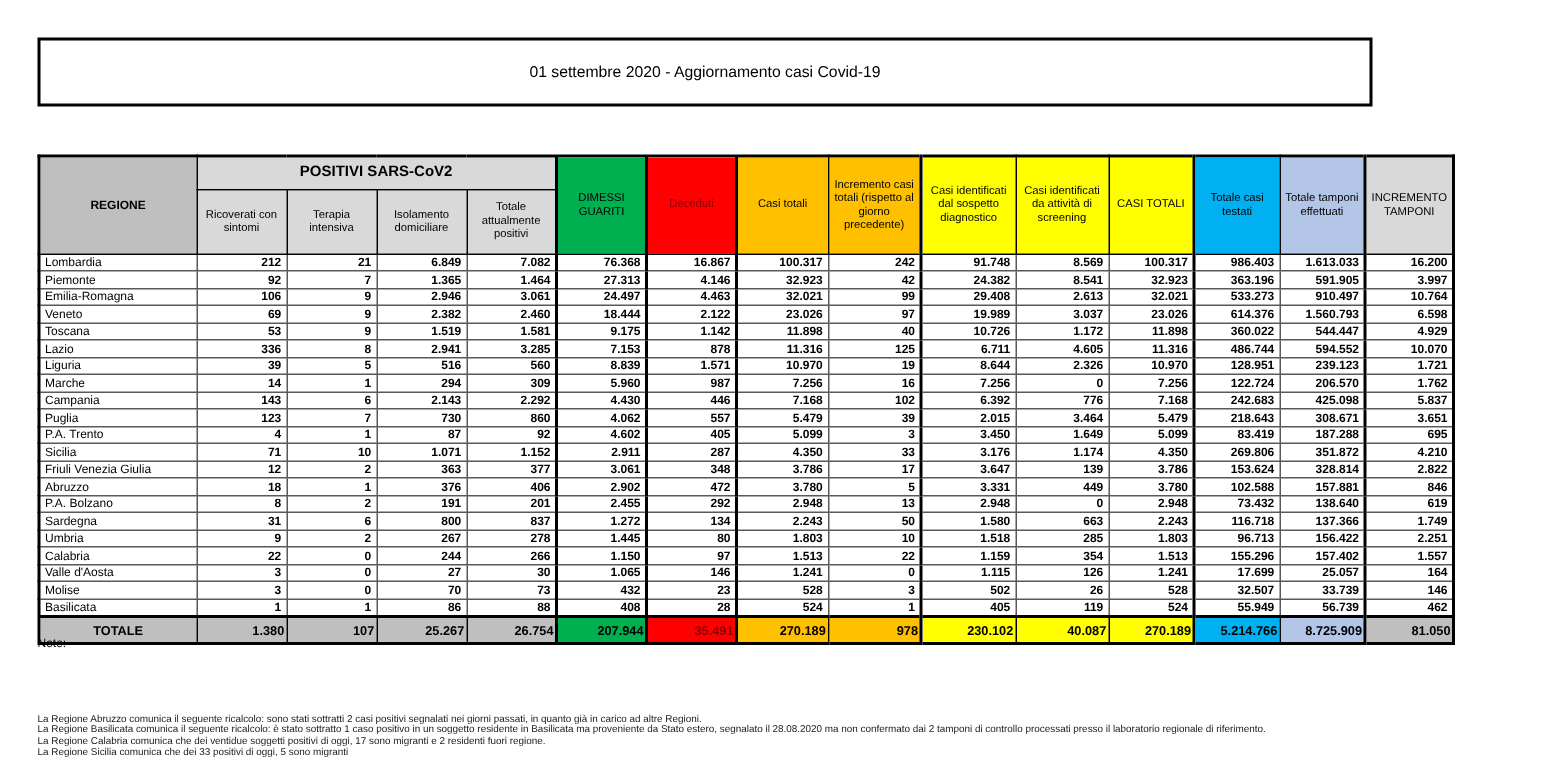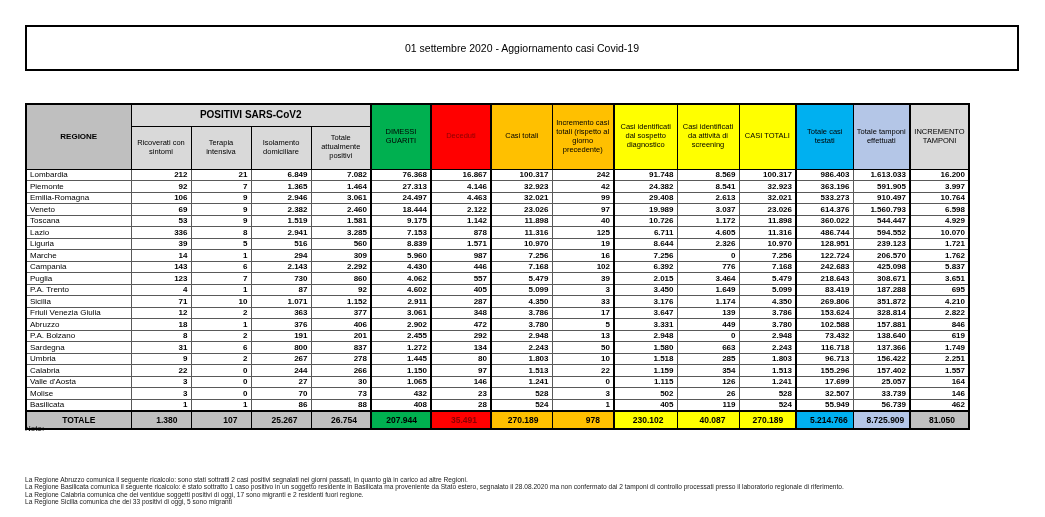--- a/index.html
+++ b/index.html
@@ -1,39 +1,39 @@
 <!DOCTYPE html>
 <html style="--green: #00B050; --red: #FF0000; --dark-red: #8B0000; --orange: #FFC000; --yellow: #FFFF00; --cyan: #00B0F0; --periwinkle: #B4C6E7; --gray-dark: #BFBFBF; --gray-light: #D9D9D9;"><head>
 <meta charset="utf-8">
 <style>
   * { box-sizing: border-box; margin: 0; padding: 0; }
   html, body { width: 1045px; height: 517px; background: #fff; overflow: hidden;
     font-family: "Liberation Sans", sans-serif; color: #000; }
   .page { position: relative; width: 1045px; height: 517px; background: #fff; }
 
-  .title-box { position: absolute; left: 25px; top: 25px; width: 994px; height: 46px;
+  .title-box { position: absolute; left: 25px; top: 25px; width: 890px; height: 46px;
     border: 2px solid #000; display: flex; flex-direction: column; justify-content: space-evenly;
     align-items: center; text-align: center; }
   .title-line { font-size: 10.5px; line-height: 11px; }
 
   table.covid { position: absolute; left: 25px; top: 103px; width: 943px;
     border-collapse: collapse; table-layout: fixed; border: 2px solid #000; }
   th, td { overflow: hidden; }
   th { border: 1px solid #000; font-weight: normal; font-size: 7.5px; line-height: 1.18;
     text-align: center; vertical-align: middle; padding: 1px 2px; }
   thead tr.r1 { height: 22px; }
   thead tr.r2 { height: 43px; }
   .region-h { font-size: 8px; font-weight: bold; }
   .group-pos { font-size: 10px; font-weight: bold; }
   tbody td { border: 1px solid #595959; font-size: 8px; height: 11.5px;
     padding: 0 3px; white-space: nowrap; }
   tbody td.region { text-align: left; }
   tbody td.num { text-align: right; font-weight: bold; }
   tfoot td { border: 1px solid #000; border-top: 2px solid #000; border-bottom: 2px solid #000;
-    font-size: 8.5px; font-weight: bold; height: 18px; padding: 0 13px; text-align: right; white-space: nowrap; }
+    font-size: 8.5px; font-weight: bold; height: 18px; padding: 0 1px; text-align: right; white-space: nowrap; }
   tfoot td.tot-label { text-align: center; }
   .sep { border-left: 2px solid #000 !important; }
 
   .gd   { background: var(--gray-dark); }
   .gl   { background: var(--gray-light); }
   .green{ background: var(--green); }
   .red  { background: var(--red); margin-left: 12px; }
   .orange{ background: var(--orange); }
   .yellow{ background: var(--yellow); }
   .cyan { background: var(--cyan); }

